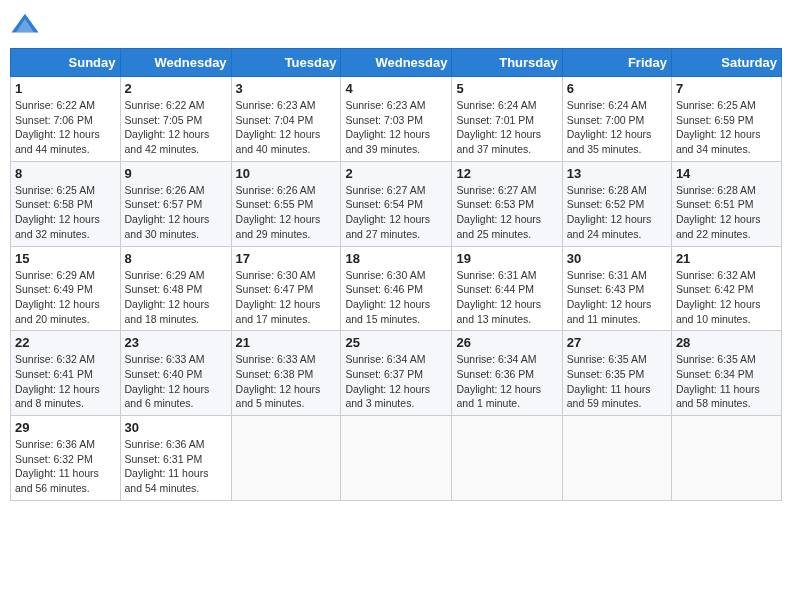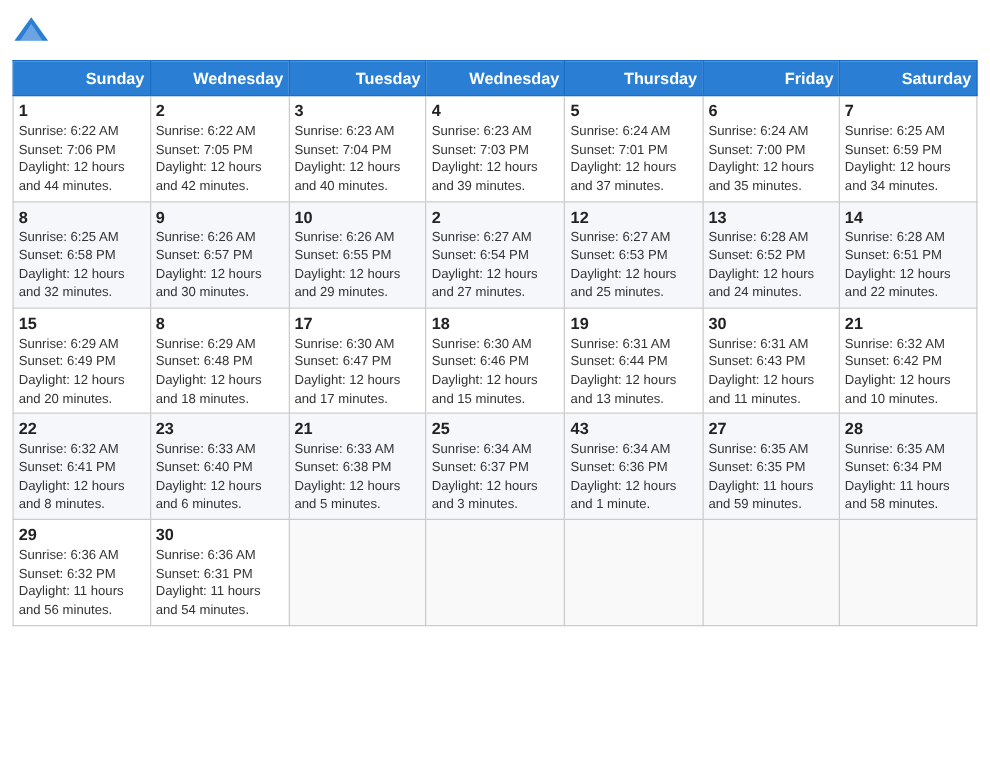--- a/index.html
+++ b/index.html
@@ -290,21 +290,21 @@
 and 5 minutes.</div>
         </td>
         <td>
           <div class="day-number">25</div>
           <div class="day-info" style="white-space: pre-line;">Sunrise: 6:34 AM
 Sunset: 6:37 PM
 Daylight: 12 hours
 and 3 minutes.</div>
         </td>
         <td>
-          <div class="day-number">43</div>
+          <div class="day-number">26</div>
           <div class="day-info" style="white-space: pre-line;">Sunrise: 6:34 AM
 Sunset: 6:36 PM
 Daylight: 12 hours
 and 1 minute.</div>
         </td>
         <td>
           <div class="day-number">27</div>
           <div class="day-info" style="white-space: pre-line;">Sunrise: 6:35 AM
 Sunset: 6:35 PM
 Daylight: 11 hours

